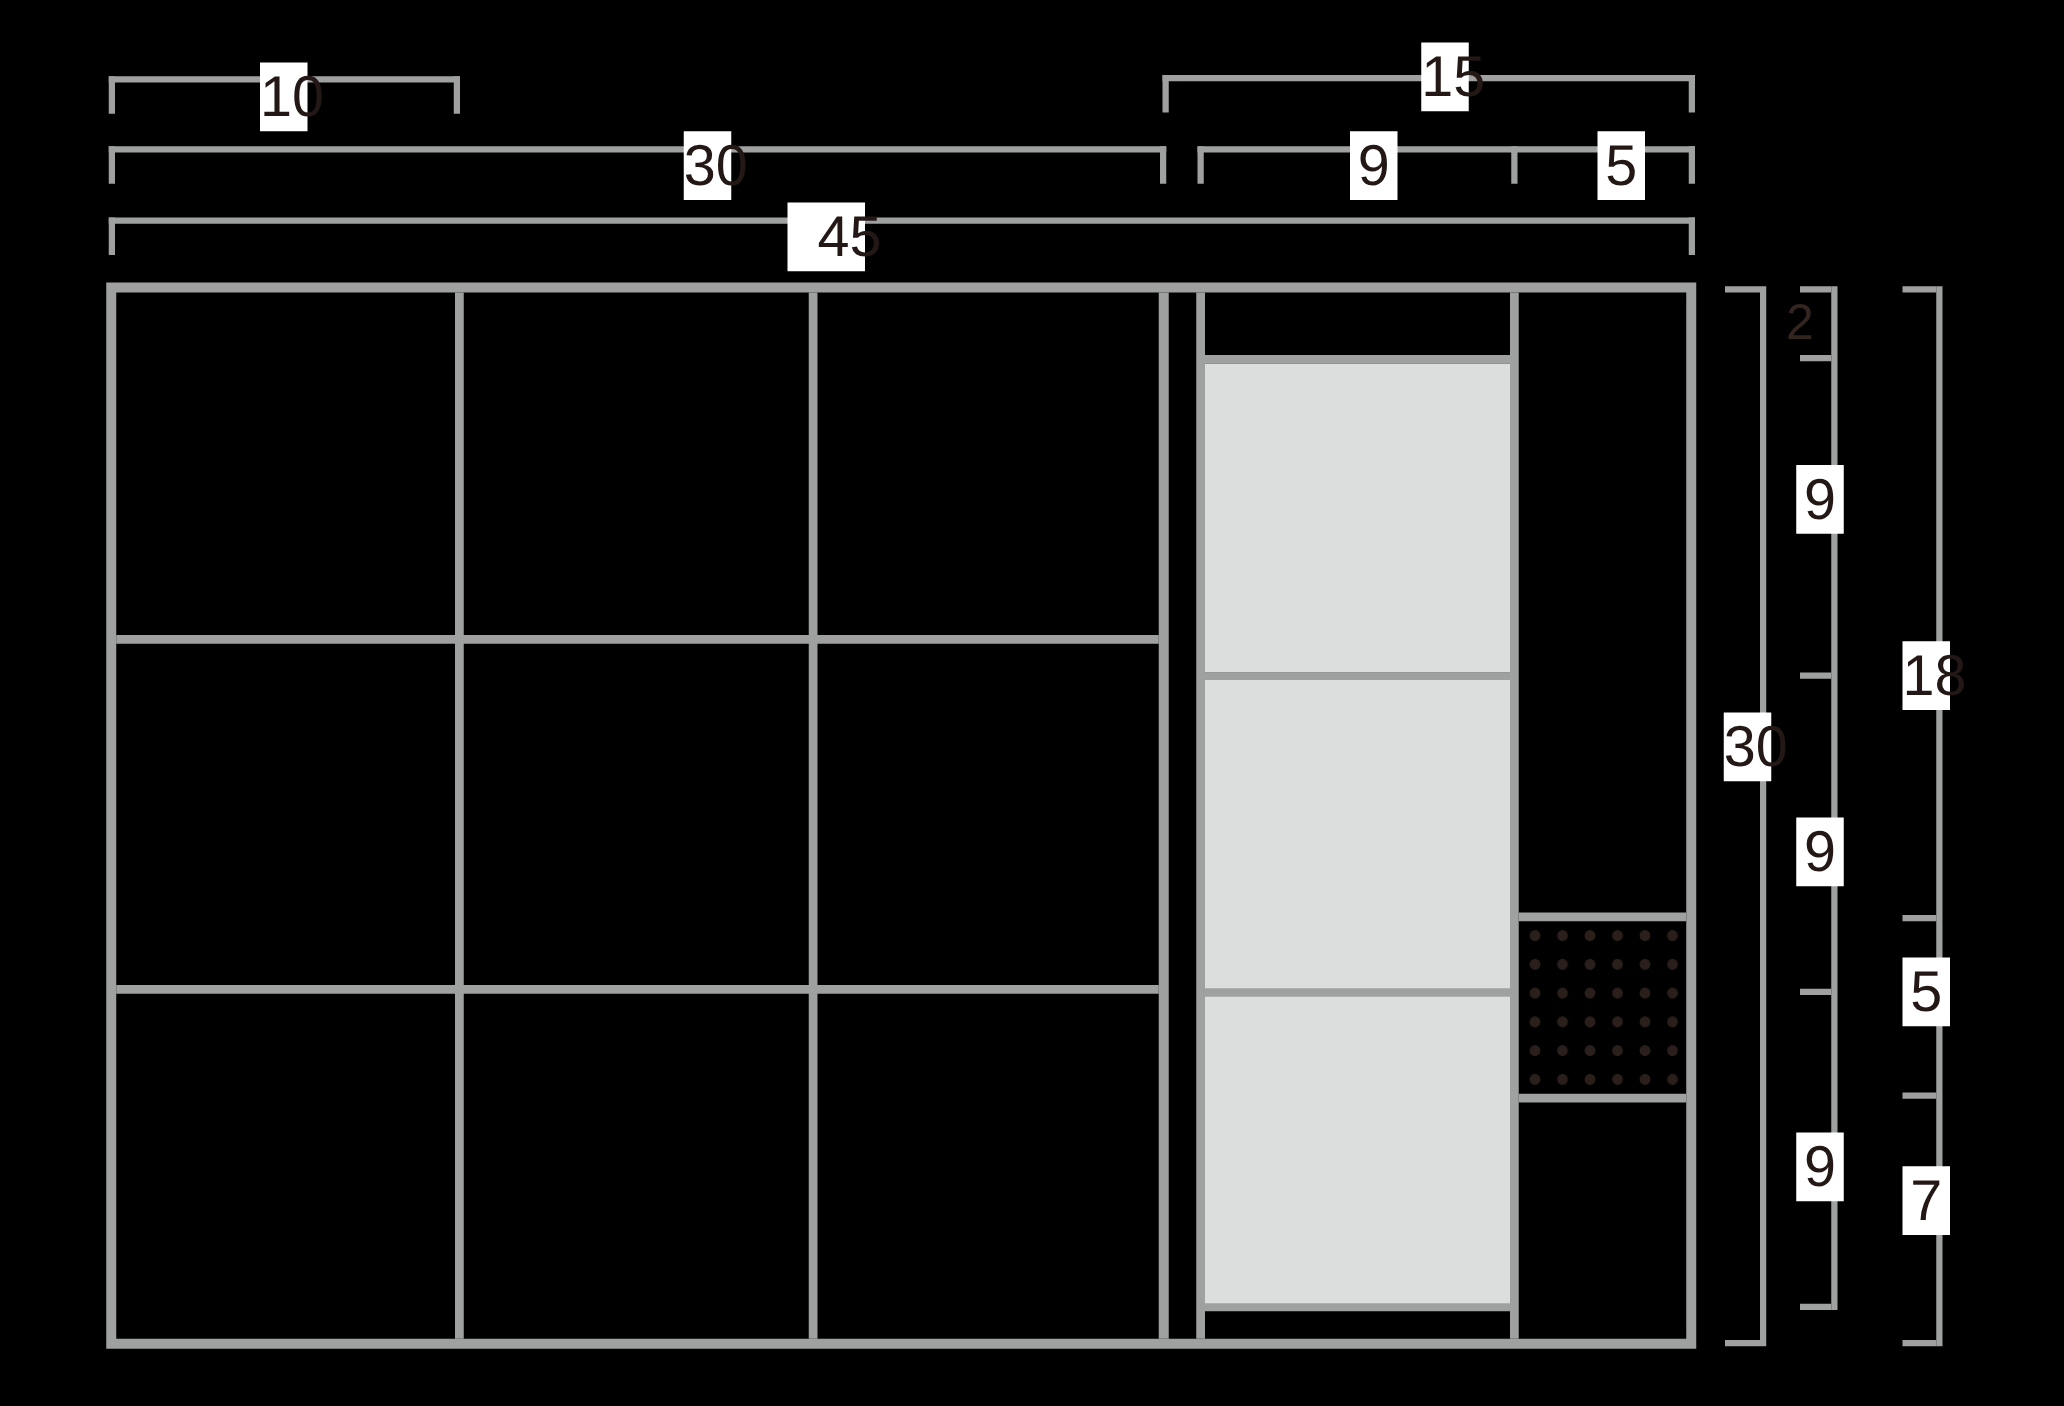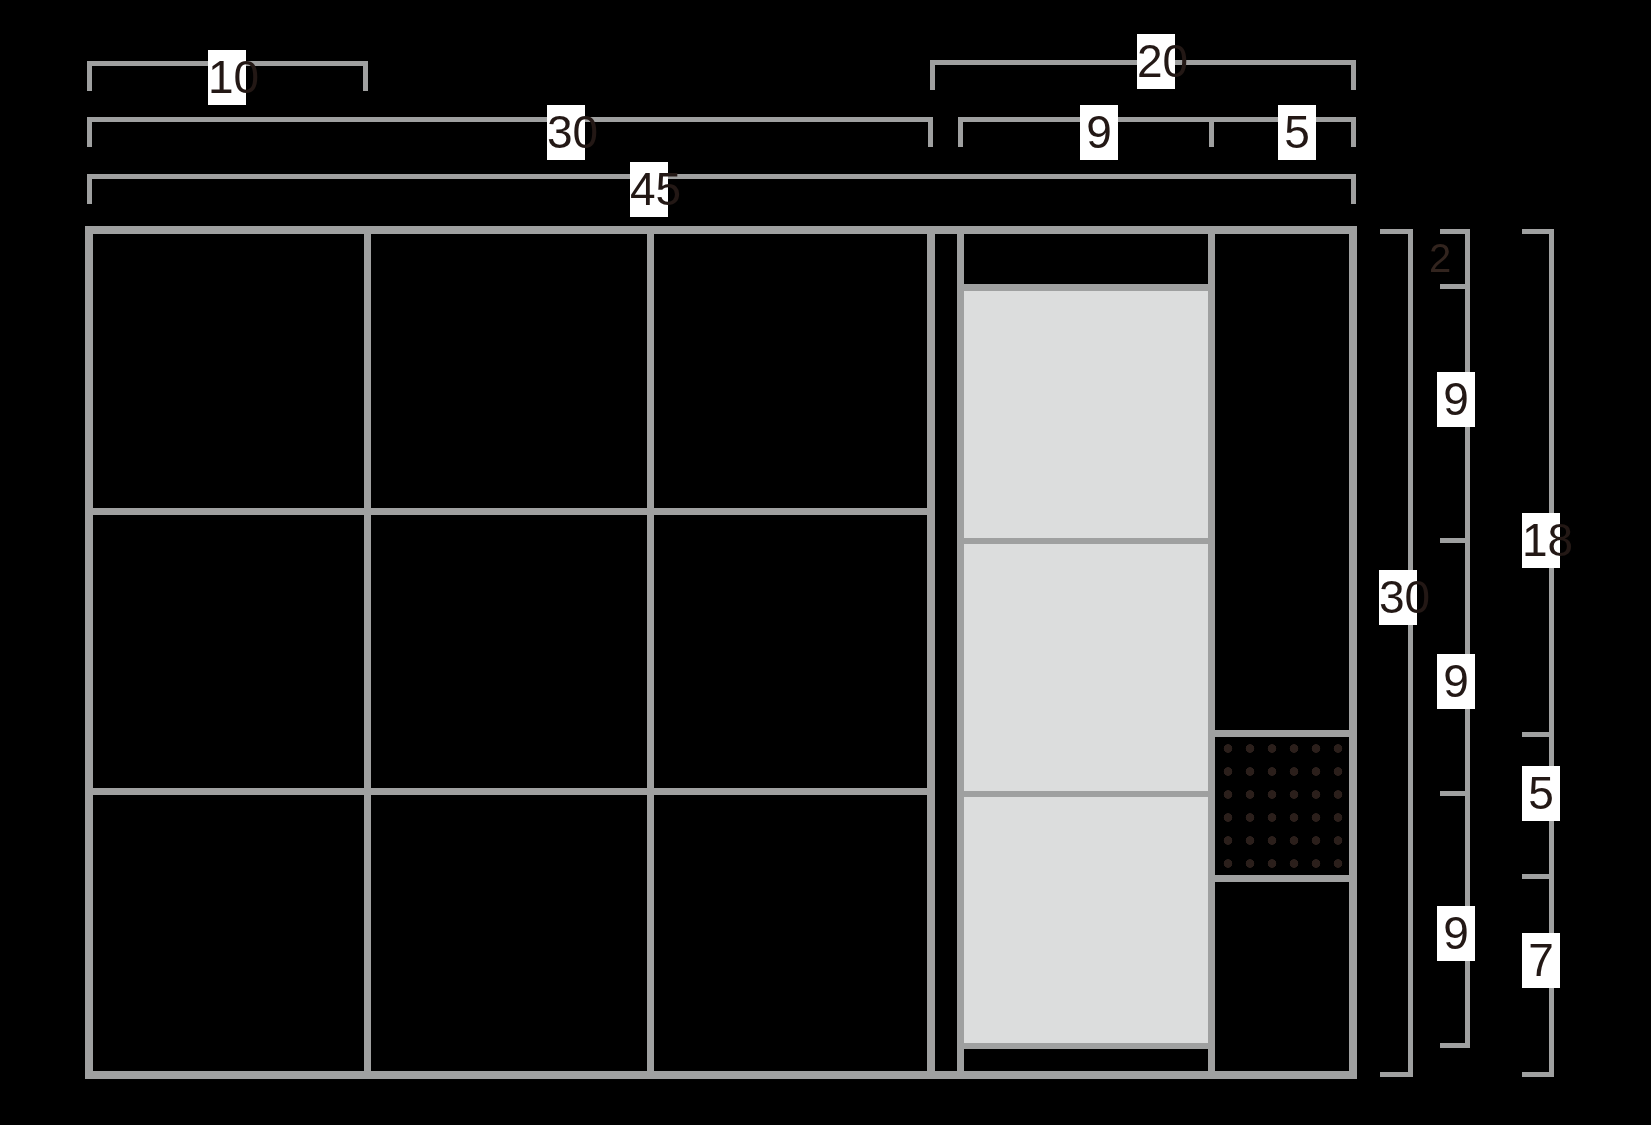--- a/index.html
+++ b/index.html
@@ -87,22 +87,22 @@
   <div class="ln" style="left:1440px;top:1043px;width:25px;height:5px;"></div>
 
   <div class="ln" style="left:1549px;top:229px;width:5px;height:848px;"></div>
   <div class="ln" style="left:1522px;top:229px;width:27px;height:5px;"></div>
   <div class="ln" style="left:1522px;top:732px;width:27px;height:5px;"></div>
   <div class="ln" style="left:1522px;top:874px;width:27px;height:5px;"></div>
   <div class="ln" style="left:1522px;top:1072px;width:27px;height:5px;"></div>
 
   <div class="lab" style="left:208px;top:50px;">10</div>
   <div class="lab" style="left:547px;top:105px;">30</div>
-  <div class="lab" style="left:630px;top:162px;">45</div>
-  <div class="lab" style="left:1137px;top:34px;">20</div>
+  <div class="lab" style="left:630px;top:162px;padding-left:24px;">45</div>
+  <div class="lab" style="left:1137px;top:34px;">15</div>
   <div class="lab" style="left:1080px;top:105px;">9</div>
   <div class="lab" style="left:1278px;top:105px;">5</div>
 
   <div class="lab" style="left:1379px;top:570px;">30</div>
   <div class="lab2" style="left:1416px;top:234px;">2</div>
   <div class="lab" style="left:1437px;top:372px;">9</div>
   <div class="lab" style="left:1437px;top:654px;">9</div>
   <div class="lab" style="left:1437px;top:906px;">9</div>
   <div class="lab" style="left:1522px;top:513px;">18</div>
   <div class="lab" style="left:1522px;top:766px;">5</div>

